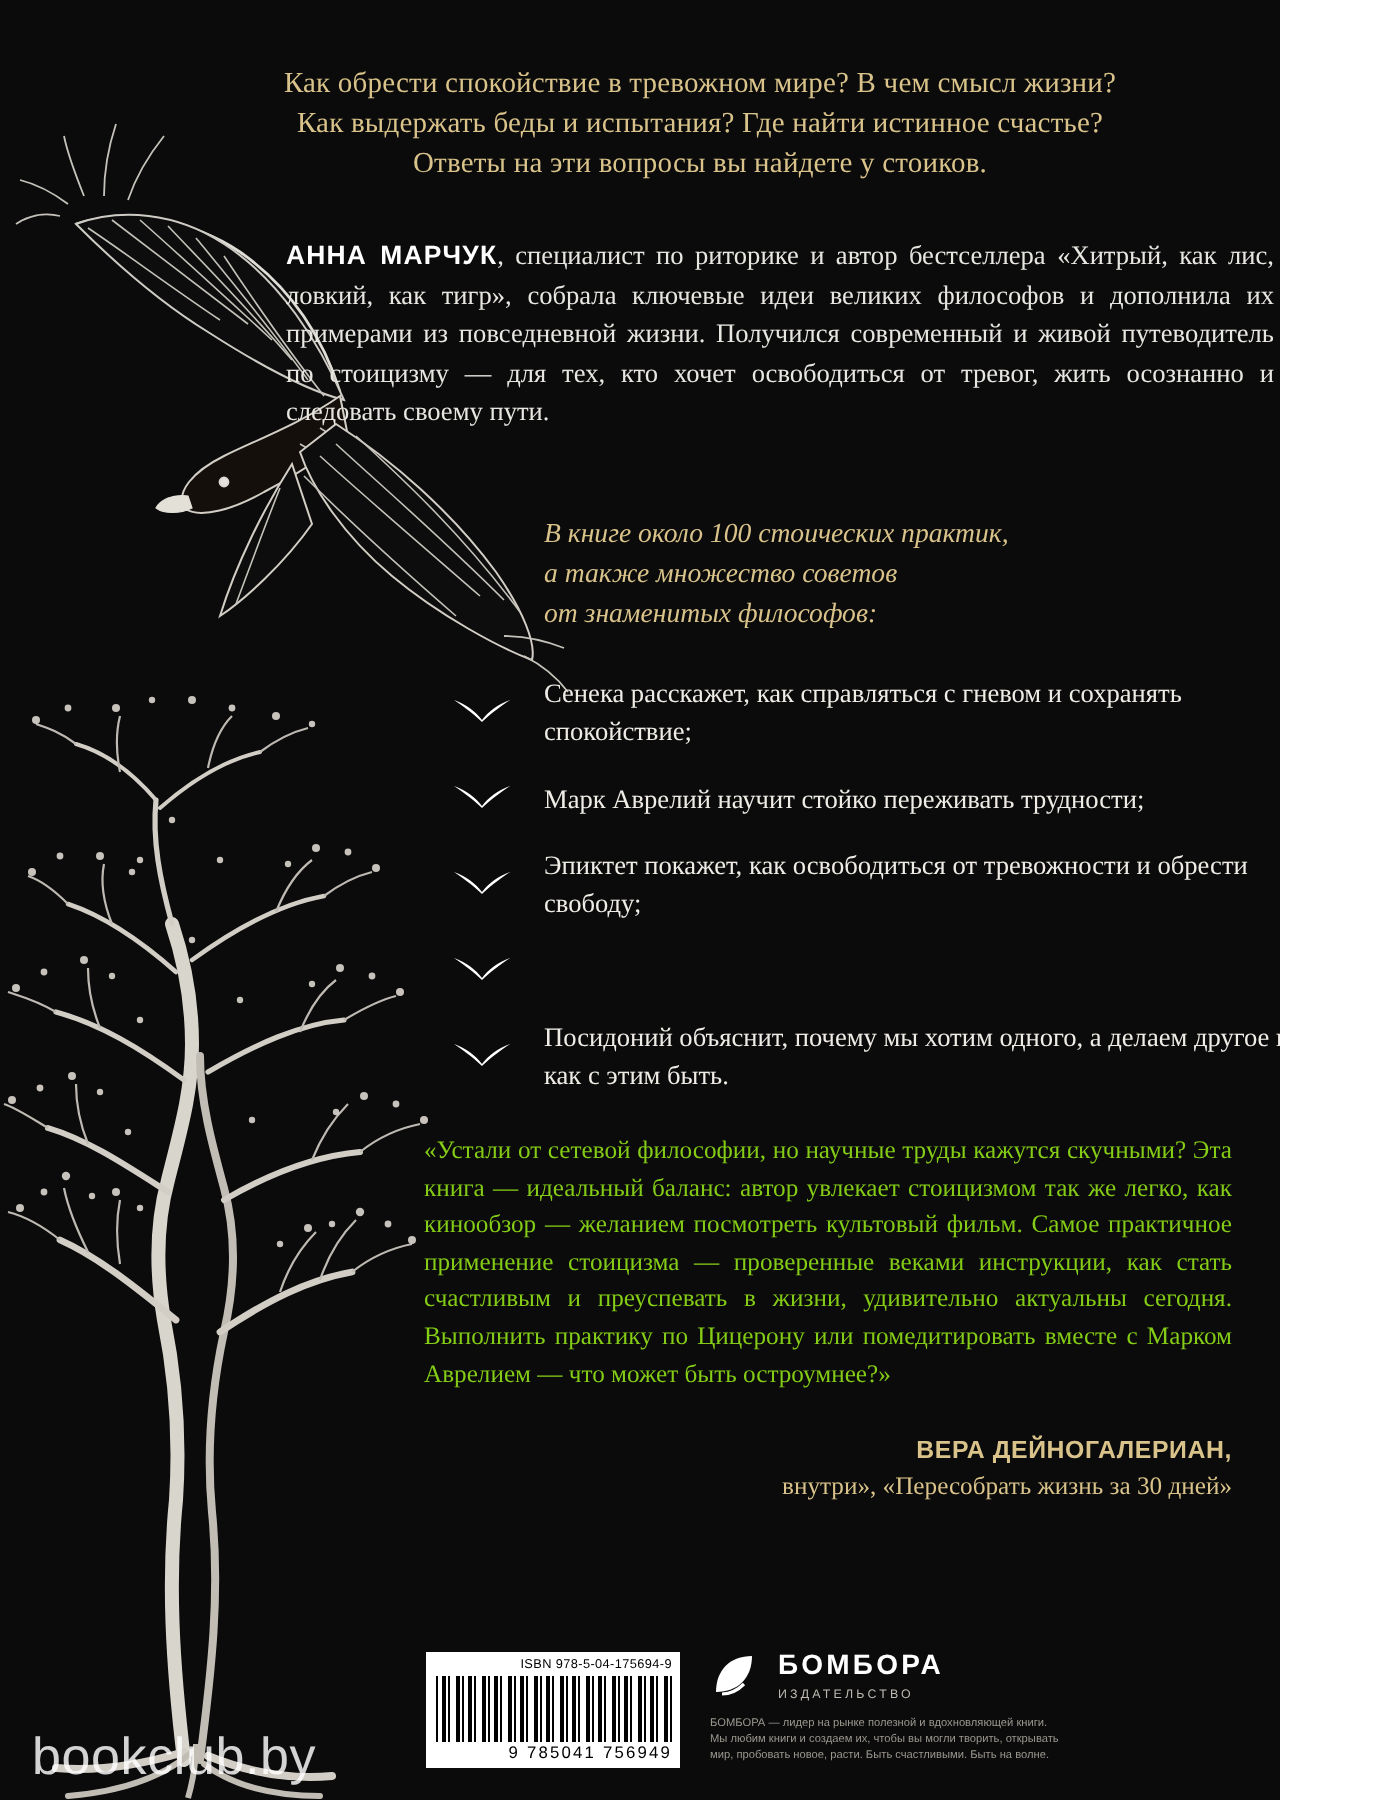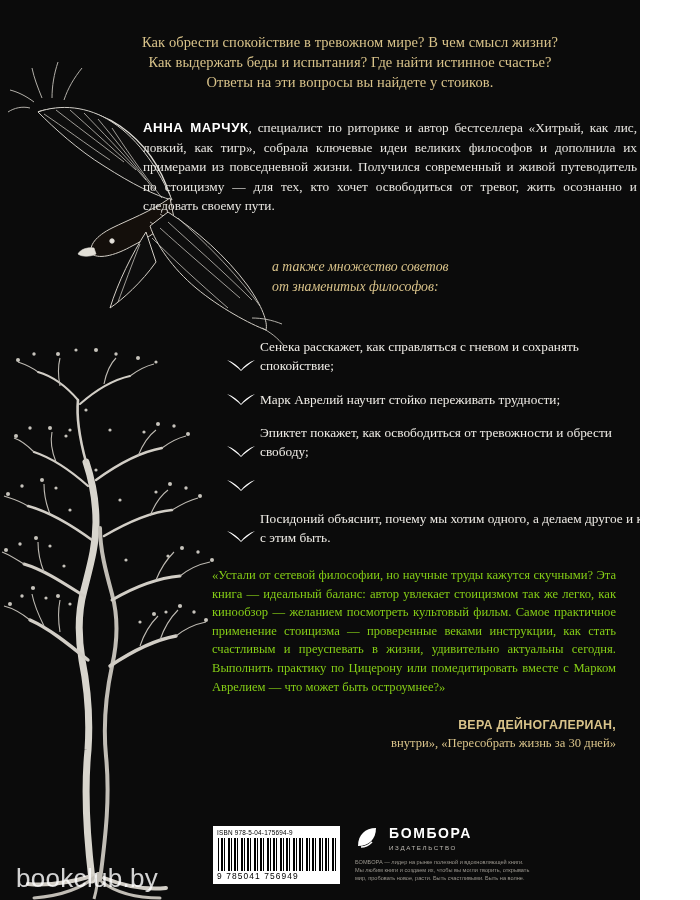--- a/index.html
+++ b/index.html
@@ -77,22 +77,23 @@
   }
   
   .bullets {
     position: absolute;
     left: 226px;
     top: 337px;
     width: 430px;
   }
   .bullet-row {
     display: flex;
-    align-items: flex-end;
+    align-items: center;
     margin-bottom: 13px;
+    gap: 12px;
   }
   .bullet-icon {
     width: 34px;
     min-width: 34px;
     padding-top: 3px;
   }
   .bullet-text {
     color: #efece6;
     font-family: "Liberation Serif", serif;
     font-size: 13.3px;
@@ -130,21 +131,21 @@
   
   .barcode-box {
     position: absolute;
     left: 213px;
     top: 826px;
     width: 127px;
     height: 58px;
     background: #ffffff;
     padding: 3px 4px 2px 4px;
     box-sizing: border-box;
-    text-align: left;
+    text-align: right;
   }
   .barcode-isbn {
     font-family: "Liberation Sans", sans-serif;
     font-size: 6.4px;
     color: #000;
     letter-spacing: 0.2px;
     line-height: 8px;
   }
   .barcode-bars {
     height: 33px;
@@ -379,20 +380,21 @@
     <div>Как обрести спокойствие в тревожном мире?  В чем смысл жизни?</div>
     <div>Как выдержать беды и испытания?  Где найти истинное счастье?</div>
     <div>Ответы на эти вопросы вы найдете у стоиков.</div>
   </div>
 
   <div class="author-block">
     <span class="author-name">АННА МАРЧУК</span><span>, специалист по риторике и автор бестселлера «Хитрый, как лис, ловкий, как тигр», собрала ключевые идеи великих философов и дополнила их примерами из повседневной жизни. Получился современный и живой путеводитель по стоицизму — для тех, кто хочет освободиться от тревог, жить осознанно и следовать своему пути.</span>
   </div>
 
   <div class="practices">
+    <div>В книге около 100 стоических практик,</div>
     <div>а также множество советов</div>
     <div>от знаменитых философов:</div>
   </div>
 
   <div class="bullets">
 
     <div class="bullet-row">
       <span class="bullet-icon">
         <svg width="30" height="13" viewBox="0 0 30 13" xmlns="http://www.w3.org/2000/svg">
           <path d="M1 1 C7 3, 12 7, 15 11 C18 7, 23 3, 29 1 C23 5, 18 9, 15 12 C12 9, 7 5, 1 1 Z" fill="#ffffff"></path>

